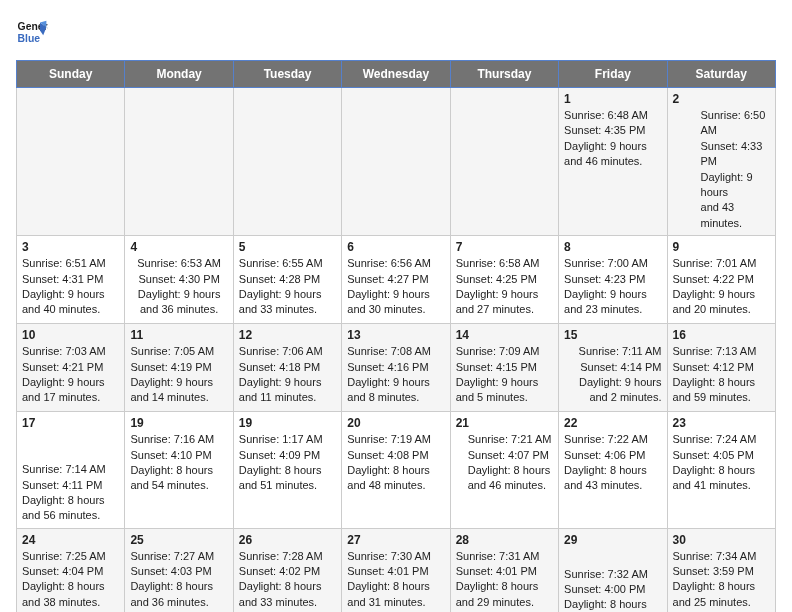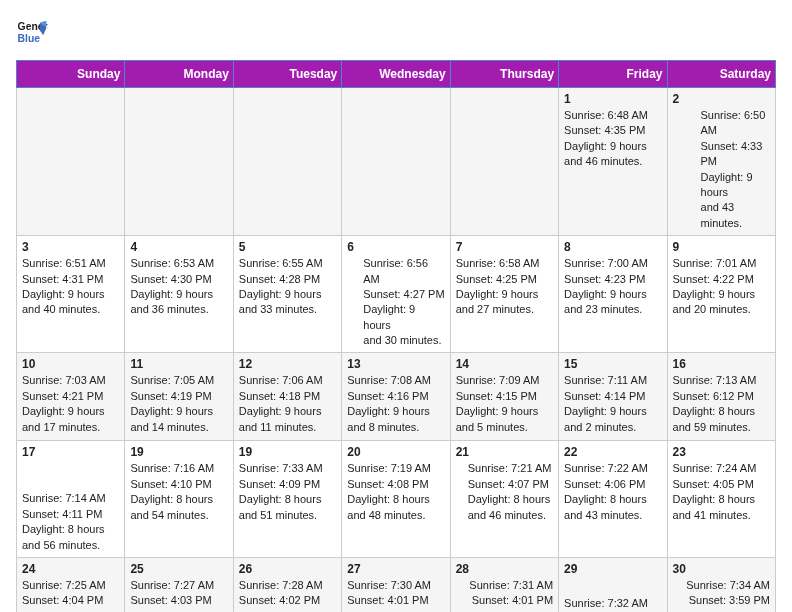--- a/index.html
+++ b/index.html
@@ -41,26 +41,26 @@
     .location {
       font-size: 16px;
       color: #444;
     }
     table {
       width: 100%;
       border-collapse: collapse;
       table-layout: fixed;
     }
     thead tr th {
-      background-color: #a21caf;
+      background-color: #737373;
       color: #fff;
       font-size: 12px;
       font-weight: bold;
       padding: 6px 4px;
-      text-align: right;
+      text-align: center;
       border: 1px solid #5580cc;
     }
     tbody tr td {
       border: 1px solid #ccc;
       vertical-align: top;
       padding: 4px 5px;
       font-size: 10px;
       color: #222;
       background: #fff;
       height: 88px;
@@ -139,35 +139,35 @@
       <tr>
         <td>
           <span class="day-num">3</span>
           <div class="day-detail" style="white-space: pre-line;">Sunrise: 6:51 AM
 Sunset: 4:31 PM
 Daylight: 9 hours
 and 40 minutes.</div>
         </td>
         <td>
           <span class="day-num">4</span>
-          <div class="day-detail" style="white-space: pre-line;">Sunrise: 6:53 AM
+          <div class="day-detail" style="white-space: pre-line; text-align: center;">Sunrise: 6:53 AM
 Sunset: 4:30 PM
 Daylight: 9 hours
 and 36 minutes.</div>
         </td>
         <td>
           <span class="day-num">5</span>
           <div class="day-detail" style="white-space: pre-line;">Sunrise: 6:55 AM
 Sunset: 4:28 PM
 Daylight: 9 hours
 and 33 minutes.</div>
         </td>
         <td>
           <span class="day-num">6</span>
-          <div class="day-detail" style="white-space: pre-line; margin-left: 16px;">Sunrise: 6:56 AM
+          <div class="day-detail" style="white-space: pre-line;">Sunrise: 6:56 AM
 Sunset: 4:27 PM
 Daylight: 9 hours
 and 30 minutes.</div>
         </td>
         <td>
           <span class="day-num">7</span>
           <div class="day-detail" style="white-space: pre-line;">Sunrise: 6:58 AM
 Sunset: 4:25 PM
 Daylight: 9 hours
 and 27 minutes.</div>
@@ -218,29 +218,29 @@
         </td>
         <td>
           <span class="day-num">14</span>
           <div class="day-detail" style="white-space: pre-line;">Sunrise: 7:09 AM
 Sunset: 4:15 PM
 Daylight: 9 hours
 and 5 minutes.</div>
         </td>
         <td>
           <span class="day-num">15</span>
-          <div class="day-detail" style="white-space: pre-line;">Sunrise: 7:11 AM
+          <div class="day-detail" style="white-space: pre-line; text-align: right;">Sunrise: 7:11 AM
 Sunset: 4:14 PM
 Daylight: 9 hours
 and 2 minutes.</div>
         </td>
         <td>
           <span class="day-num">16</span>
           <div class="day-detail" style="white-space: pre-line;">Sunrise: 7:13 AM
-Sunset: 6:12 PM
+Sunset: 4:12 PM
 Daylight: 8 hours
 and 59 minutes.</div>
         </td>
       </tr>
       <tr>
         <td>
           <span class="day-num">17</span>
           <div class="day-detail" style="white-space: pre-line; margin-top: 32px;">Sunrise: 7:14 AM
 Sunset: 4:11 PM
 Daylight: 8 hours
@@ -248,21 +248,21 @@
         </td>
         <td>
           <span class="day-num">19</span>
           <div class="day-detail" style="white-space: pre-line;">Sunrise: 7:16 AM
 Sunset: 4:10 PM
 Daylight: 8 hours
 and 54 minutes.</div>
         </td>
         <td>
           <span class="day-num">19</span>
-          <div class="day-detail" style="white-space: pre-line;">Sunrise: 7:33 AM
+          <div class="day-detail" style="white-space: pre-line;">Sunrise: 1:17 AM
 Sunset: 4:09 PM
 Daylight: 8 hours
 and 51 minutes.</div>
         </td>
         <td>
           <span class="day-num">20</span>
           <div class="day-detail" style="white-space: pre-line;">Sunrise: 7:19 AM
 Sunset: 4:08 PM
 Daylight: 8 hours
 and 48 minutes.</div>
@@ -313,34 +313,34 @@
         </td>
         <td>
           <span class="day-num">27</span>
           <div class="day-detail" style="white-space: pre-line;">Sunrise: 7:30 AM
 Sunset: 4:01 PM
 Daylight: 8 hours
 and 31 minutes.</div>
         </td>
         <td>
           <span class="day-num">28</span>
-          <div class="day-detail" style="white-space: pre-line; text-align: right;">Sunrise: 7:31 AM
+          <div class="day-detail" style="white-space: pre-line;">Sunrise: 7:31 AM
 Sunset: 4:01 PM
 Daylight: 8 hours
 and 29 minutes.</div>
         </td>
         <td>
           <span class="day-num">29</span>
           <div class="day-detail" style="white-space: pre-line; margin-top: 20px;">Sunrise: 7:32 AM
 Sunset: 4:00 PM
 Daylight: 8 hours
 and 27 minutes.</div>
         </td>
         <td>
           <span class="day-num">30</span>
-          <div class="day-detail" style="white-space: pre-line; text-align: right;">Sunrise: 7:34 AM
+          <div class="day-detail" style="white-space: pre-line;">Sunrise: 7:34 AM
 Sunset: 3:59 PM
 Daylight: 8 hours
 and 25 minutes.</div>
         </td>
       </tr>
     </tbody>
 </table>
 
 </body></html>

